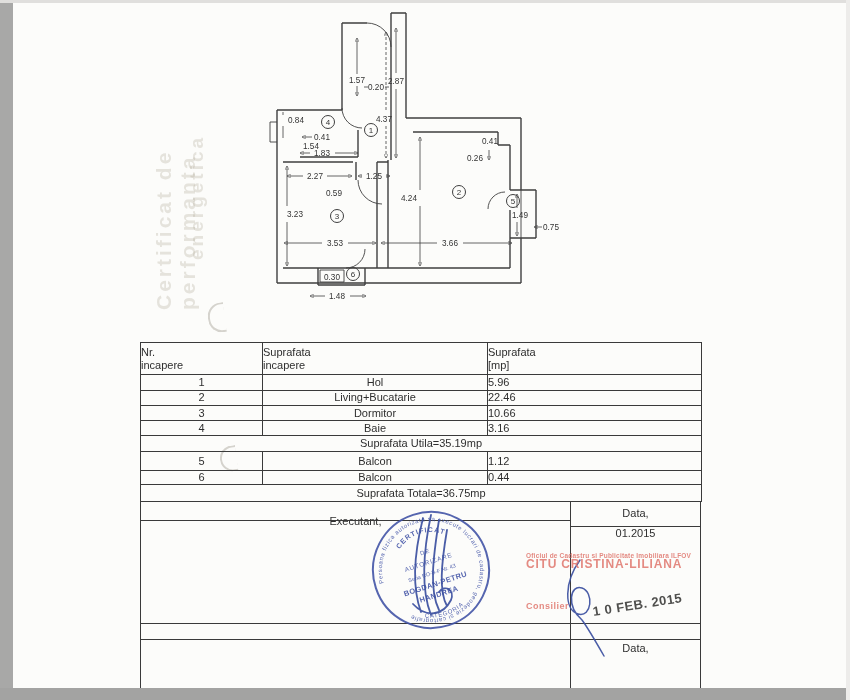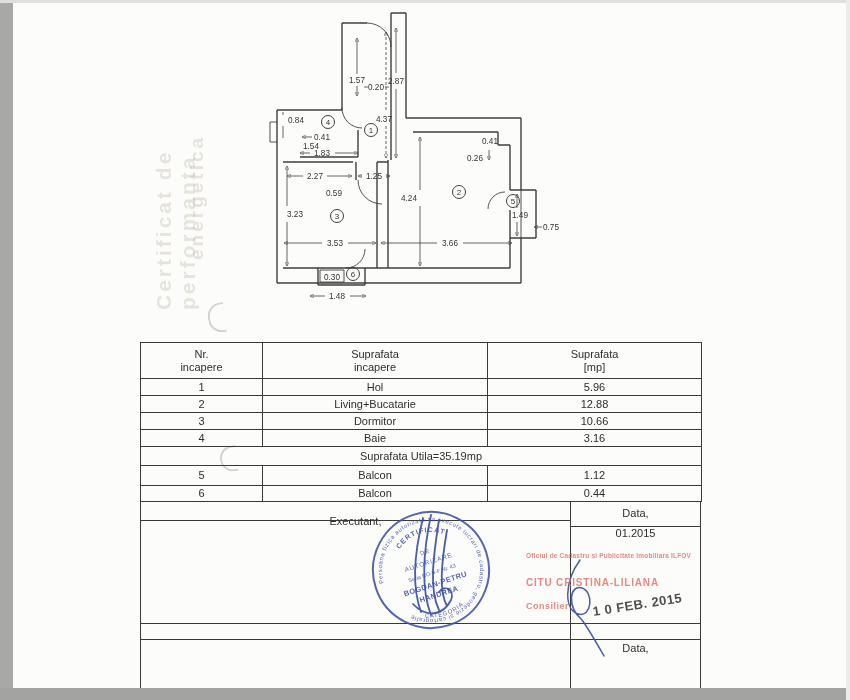--- a/index.html
+++ b/index.html
@@ -29,42 +29,42 @@
   .dash{stroke-dasharray:3 2;stroke-width:0.8;}
   .dimtxt{font-family:"Liberation Sans",sans-serif;font-size:8.2px;fill:#333;text-anchor:middle;}
   .roomnum{font-family:"Liberation Sans",sans-serif;font-size:8px;fill:#333;text-anchor:middle;}
   .roomcirc{fill:none;stroke:#3f3f3f;stroke-width:1;}
   
   #tblA{position:absolute;left:140px;top:342px;width:561px;height:160px;border-collapse:collapse;
         table-layout:fixed;font-size:11px;color:#2e2e2e;}
   #tblA td{border:1px solid #3a3a3a;padding:0;vertical-align:middle;line-height:1.15;}
   td.c-nr{text-align:center;}
   td.c-name{text-align:center;padding-left:7px;}
-  td.c-area{text-align:center;}
+  td.c-area{text-align:left;}
   td.c-merged{text-align:center;padding-right:135px;}
-  .hdr{text-align:center;}
+  .hdr{}
   
   .vline{position:absolute;width:1px;background:#3a3a3a;}
   .hline{position:absolute;height:1px;background:#3a3a3a;}
   .cellTxt{position:absolute;font-size:11px;color:#2e2e2e;text-align:center;}
   
   #stamp{position:absolute;left:358px;top:497px;}
   #stamp text,#stamp textPath{font-family:"Liberation Sans",sans-serif;fill:#3f51a5;}
   #stamp .ring{font-size:6px;letter-spacing:0.6px;}
   #stamp .s1{font-size:7px;font-weight:bold;letter-spacing:1px;}
   #stamp .s2{font-size:6px;letter-spacing:1px;}
   #stamp .s3{font-size:6.5px;letter-spacing:0.8px;}
   #stamp .s4{font-size:5.5px;}
   #stamp .nm{font-size:7.5px;font-weight:bold;letter-spacing:0.4px;}
   #stamp .cat{font-size:6px;letter-spacing:0.8px;}
   .sig{fill:none;stroke:#3b4fa0;stroke-width:1.8;stroke-linecap:round;opacity:0.92;}
   
   .reg{position:absolute;font-weight:bold;color:rgba(223,118,108,0.85);}
   #reg1{left:526px;top:552px;font-size:6.5px;letter-spacing:0.2px;}
-  #reg2{left:526px;top:577px;font-size:10px;letter-spacing:0.8px;}
+  #reg2{left:526px;top:557px;font-size:12px;letter-spacing:0.8px;}
   #reg3{left:526px;top:601px;font-size:9px;letter-spacing:0.5px;}
   
   #datestamp{position:absolute;left:592px;top:594px;width:130px;font-size:13px;font-weight:bold;
              color:#4e4e4c;letter-spacing:0.5px;transform:rotate(-9deg);}
   #sig2{position:absolute;left:552px;top:550px;}
 </style>
 </head>
 <body>
 
 <div id="page">
@@ -181,21 +181,21 @@
           </td>
     </tr>
     <tr style="height:15px">
       <td class="c-nr">1</td>
       <td class="c-name">Hol</td>
       <td class="c-area">5.96</td>
     </tr>
     <tr style="height:15px">
       <td class="c-nr">2</td>
       <td class="c-name">Living+Bucatarie</td>
-      <td class="c-area">12.88</td>
+      <td class="c-area">22.46</td>
     </tr>
     <tr style="height:15px">
       <td class="c-nr">3</td>
       <td class="c-name">Dormitor</td>
       <td class="c-area">10.66</td>
     </tr>
     <tr style="height:15px">
       <td class="c-nr">4</td>
       <td class="c-name">Baie</td>
       <td class="c-area">3.16</td>
@@ -205,20 +205,23 @@
     </tr>
     <tr style="height:18px">
       <td class="c-nr">5</td>
       <td class="c-name">Balcon</td>
       <td class="c-area">1.12</td>
     </tr>
     <tr style="height:14px">
       <td class="c-nr">6</td>
       <td class="c-name">Balcon</td>
       <td class="c-area">0.44</td>
+    </tr>
+    <tr style="height:17px">
+      <td class="c-merged" colspan="3">Suprafata Totala=36.75mp</td>
     </tr>
   </tbody>
     </table>
 
   <div class="vline" style="left:140px;top:502px;height:186px"></div>
   <div class="vline" style="left:570px;top:502px;height:186px"></div>
   <div class="vline" style="left:700px;top:502px;height:186px"></div>
   <div class="cellTxt" style="left:141px;top:515px;width:429px">Executant,</div>
   <div class="hline" style="left:141px;top:520px;width:429px"></div>
   <div class="cellTxt" style="left:571px;top:507px;width:129px">Data,</div>

